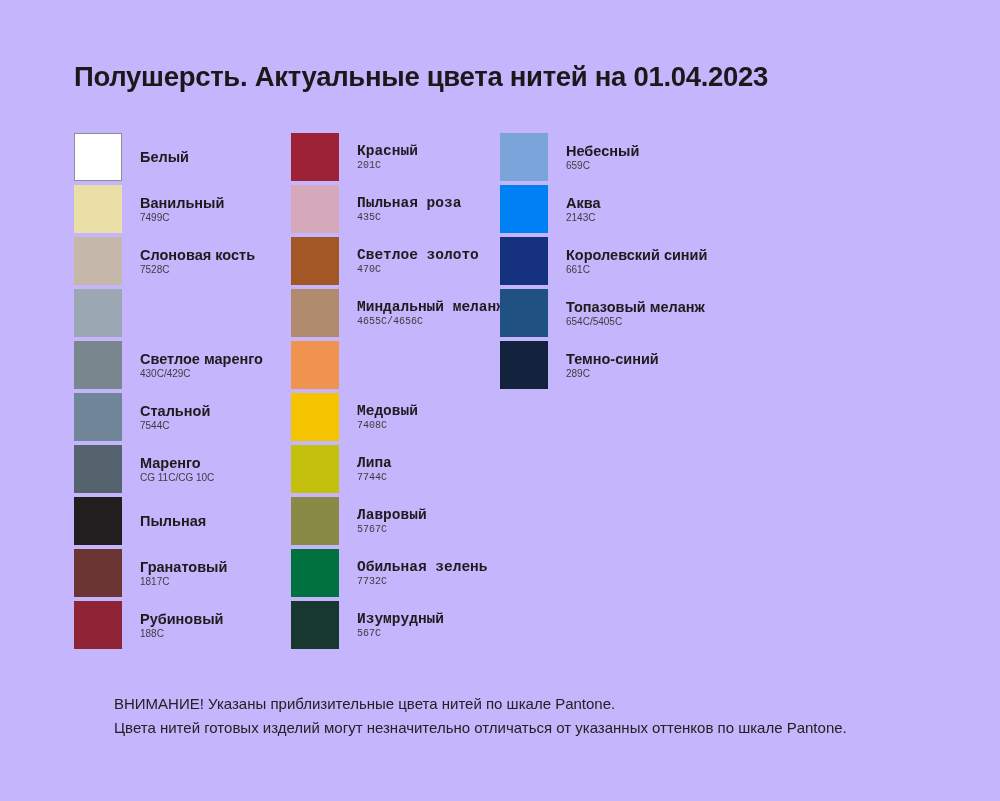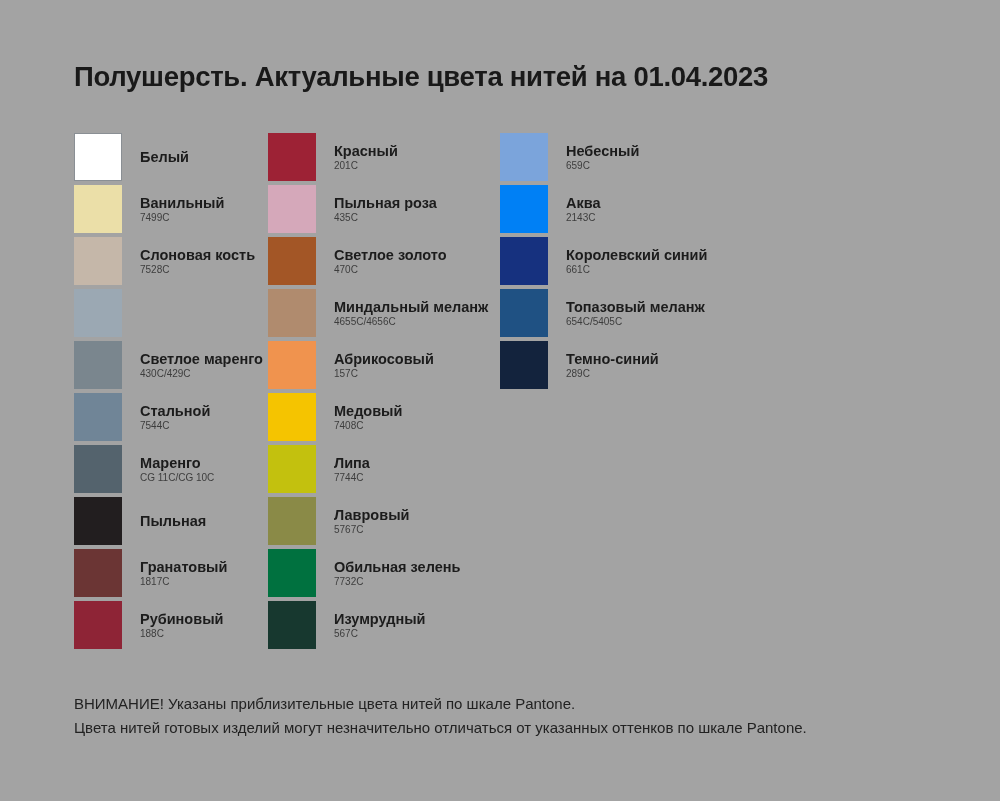--- a/index.html
+++ b/index.html
@@ -12,21 +12,21 @@
     width: 1000px;
     height: 801px;
     font-family: "Liberation Sans", "DejaVu Sans", sans-serif;
     color: #1a1a1a;
     position: relative;
     overflow: hidden;
   }
   .page {
     position: absolute;
     inset: 0;
-    background: #a3a3a3;
+    background: #c4b5fd;
   }
 
   
   .title {
     position: absolute;
     left: 74px;
     top: 61px;
     font-size: 27.5px;
     font-weight: bold;
     letter-spacing: -0.3px;
@@ -39,21 +39,21 @@
     position: absolute;
     left: 74px;
     top: 133px;
     width: 860px;
   }
   .column {
     position: absolute;
     top: 0;
   }
   .col-0 { left: 0px;   width: 172px; }
-  .col-1 { left: 194px; width: 206px; }
+  .col-1 { left: 217px; width: 206px; font-family: Liberation Mono, monospace; }
   .col-2 { left: 414px; width: 380px; margin-left: 12px; }
 
   .swatch-row {
     position: relative;
     height: 52px;
   }
   .swatch {
     position: absolute;
     left: 0;
     top: 0;
@@ -92,21 +92,21 @@
 
   
   .footer {
     position: absolute;
     left: 74px;
     top: 692px;
     font-size: 15px;
     line-height: 1.62;
     color: #222222;
   }
-  .footer div { white-space: nowrap; }
+  .footer div { white-space: nowrap; margin-left: 40px; }
 </style>
 </head>
 <body>
 
 <div class="page">
 
   <div class="title">Полушерсть. Актуальные цвета нитей на 01.04.2023</div>
 
   <div class="palette">
     <div class="column col-0">
@@ -199,24 +199,20 @@
         </div>
         <div class="swatch-row">
           <div class="swatch" style="background: rgb(176, 139, 110);"></div>
           <div class="label-block">
             <div class="c-name">Миндальный меланж</div>
             <div class="c-code">4655C/4656C</div>
           </div>
         </div>
         <div class="swatch-row">
           <div class="swatch" style="background: rgb(240, 147, 78);"></div>
-          <div class="label-block">
-            <div class="c-name">Абрикосовый</div>
-            <div class="c-code">157C</div>
-          </div>
         </div>
         <div class="swatch-row">
           <div class="swatch" style="background: rgb(245, 196, 0);"></div>
           <div class="label-block">
             <div class="c-name">Медовый</div>
             <div class="c-code">7408C</div>
           </div>
         </div>
         <div class="swatch-row">
           <div class="swatch" style="background: rgb(195, 193, 14);"></div>

